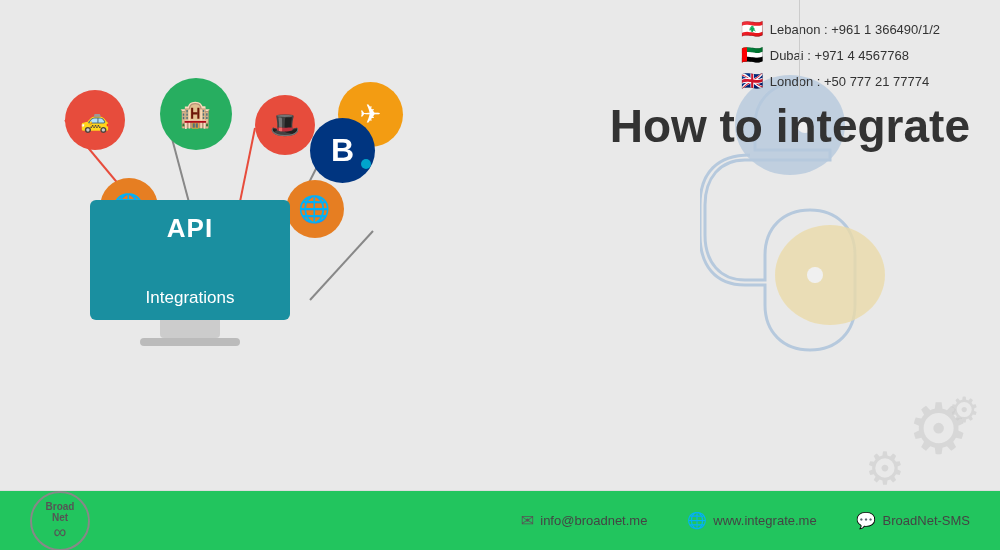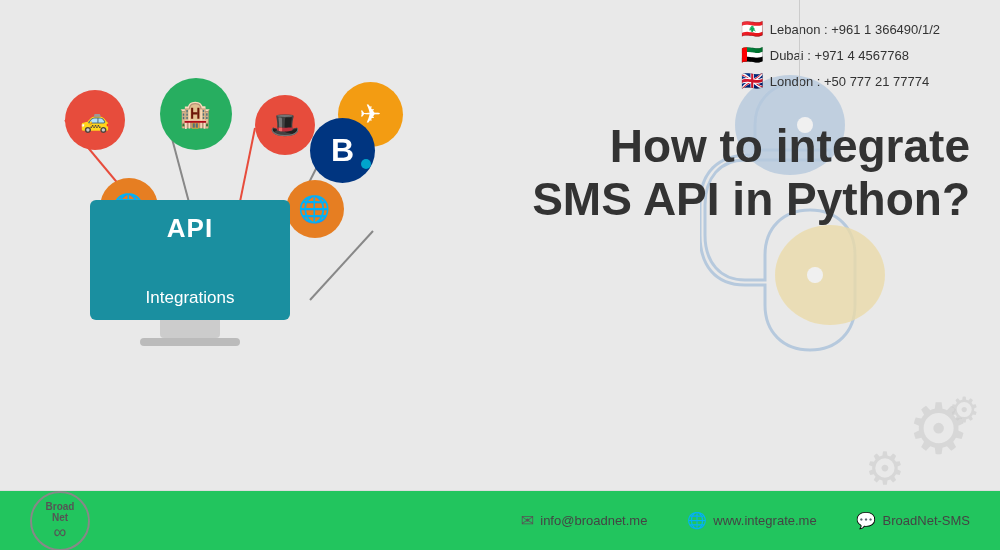--- a/index.html
+++ b/index.html
@@ -113,21 +113,20 @@
       pointer-events: none;
     }
 
     
     .right-text {
       position: absolute;
       right: 30px;
       top: 100px;
       width: 450px;
       text-align: right;
-      margin-top: 20px;
     }
     .main-title {
       font-size: 46px;
       font-weight: 900;
       color: #333;
       line-height: 1.15;
       font-family: Arial, sans-serif;
     }
 
     
@@ -302,21 +301,20 @@
       <span class="api-text">API</span>
       <span class="integrations-text">Integrations</span>
     </div>
     <div class="monitor-stand"></div>
     <div class="monitor-base"></div>
   </div>
 
   <div class="right-text">
     <div class="main-title">
       <div>How to integrate</div>
-      <div>SMS API in Python?</div>
     </div>
   </div>
 
   <div class="bottom-bar">
 
     <div style="display:flex; align-items:center; gap:8px;">
       <div class="logo-circle">
         <span class="logo-text">Broad<br>Net</span>
         <span class="infinity-symbol">∞</span>
       </div>

